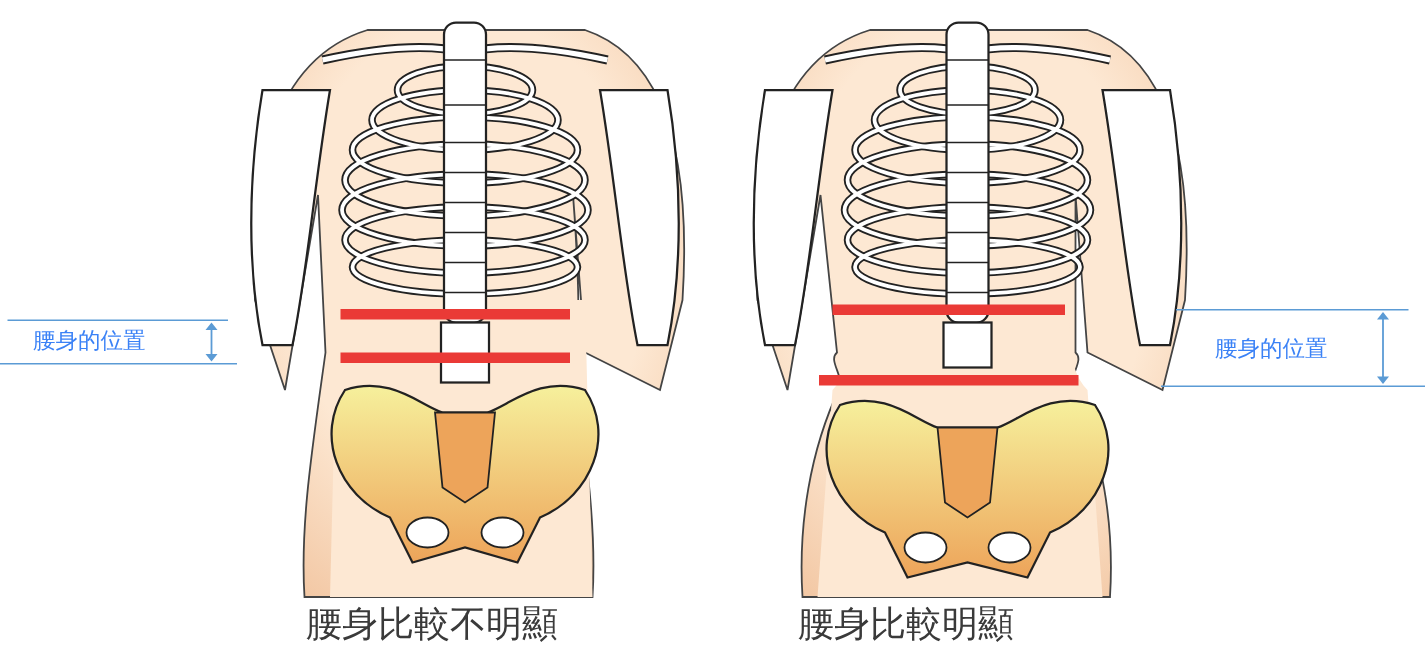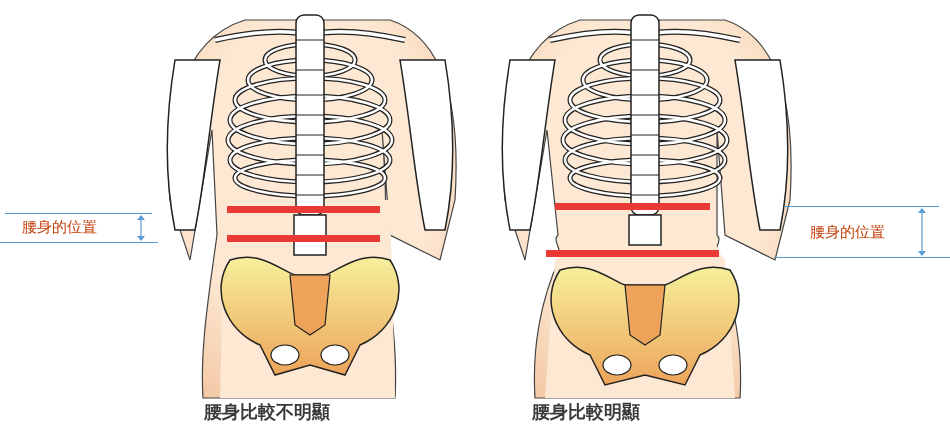--- a/index.html
+++ b/index.html
@@ -1,20 +1,20 @@
 <!DOCTYPE html>
 <html><head>
 <meta charset="utf-8">
 <style>
   html, body { margin:0; padding:0; background:#ffffff; }
   body { width:950px; height:440px; position:relative; overflow:hidden; font-family:"DejaVu Sans", sans-serif; }
   .figure { position:absolute; top:0; }
   .figure svg { display:block; }
-  .caption { position:absolute; font-size:18px; color:#3a3a3a; font-weight:bold; letter-spacing:0px; white-space:nowrap;text-align:center; }
-  .label { position:absolute; font-size:15px; color:#c2410c; white-space:nowrap; }
+  .caption { position:absolute; font-size:24px; color:#3a3a3a; font-weight:normal; letter-spacing:0px; white-space:nowrap;text-align:center; }
+  .label { position:absolute; font-size:15px; color:#3b82f6; white-space:nowrap; }
   .hline { position:absolute; height:1px; background:#5b9bd5; }
 </style>
 </head>
 <body>
 
 <div class="figure" style="left:150px; width:320px; height:400px;">
   <svg width="320" height="400" viewBox="0 0 320 400">
     <defs>
       <radialGradient id="skinL" cx="50%" cy="40%" r="70%">
         <stop offset="60%" stop-color="#fde8d3"></stop>

